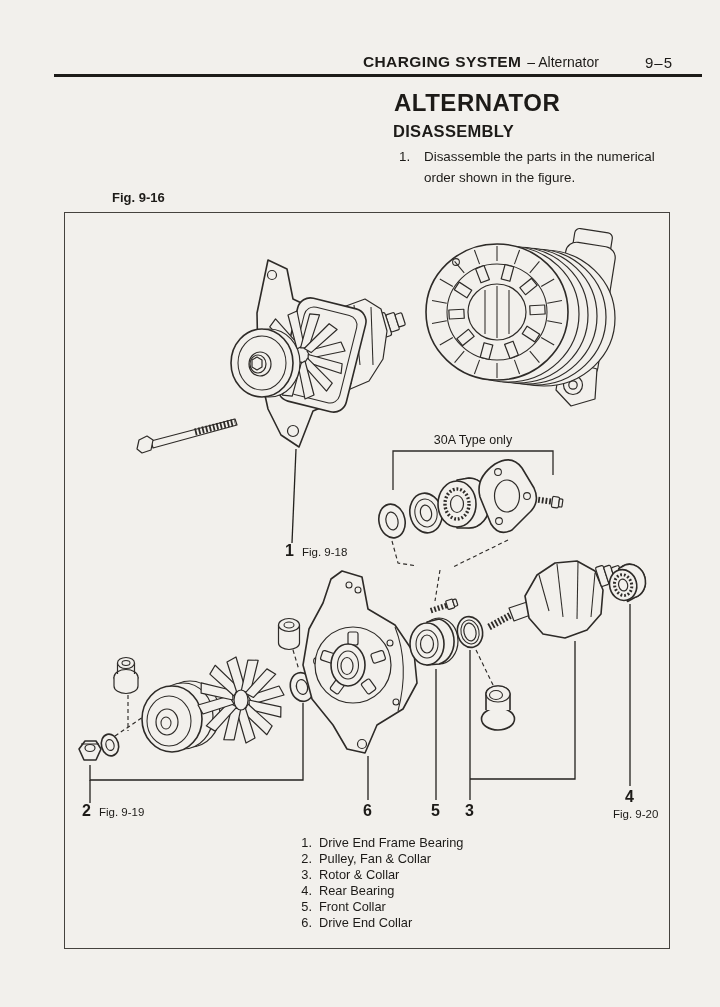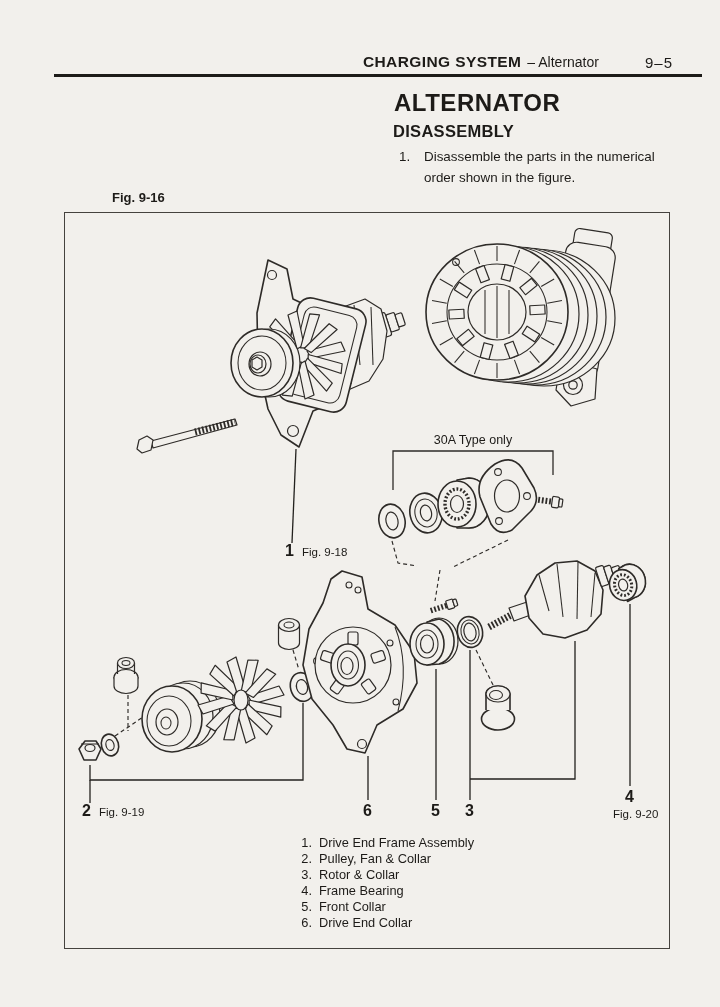--- a/index.html
+++ b/index.html
@@ -383,33 +383,33 @@
       </g>
       <line class="lead" x1="565" y1="391" x2="565" y2="573"></line>
       <text class="cnum" x="560" y="589">4</text>
       <text class="cref" x="548" y="605">Fig. 9-20</text>
     </g>
   </svg>
 
   <div class="abs legend">
     <div class="legend-row">
       <span class="legend-num">1.</span>
-      <span class="legend-label">Drive End Frame Assembly</span>
+      <span class="legend-label">Drive End Frame Bearing</span>
     </div>
     <div class="legend-row">
       <span class="legend-num">2.</span>
       <span class="legend-label">Pulley, Fan &amp; Collar</span>
     </div>
     <div class="legend-row">
       <span class="legend-num">3.</span>
       <span class="legend-label">Rotor &amp; Collar</span>
     </div>
     <div class="legend-row">
       <span class="legend-num">4.</span>
-      <span class="legend-label">Frame Bearing</span>
+      <span class="legend-label">Rear Bearing</span>
     </div>
     <div class="legend-row">
       <span class="legend-num">5.</span>
       <span class="legend-label">Front Collar</span>
     </div>
     <div class="legend-row">
       <span class="legend-num">6.</span>
       <span class="legend-label">Drive End Collar</span>
     </div>
   </div>

